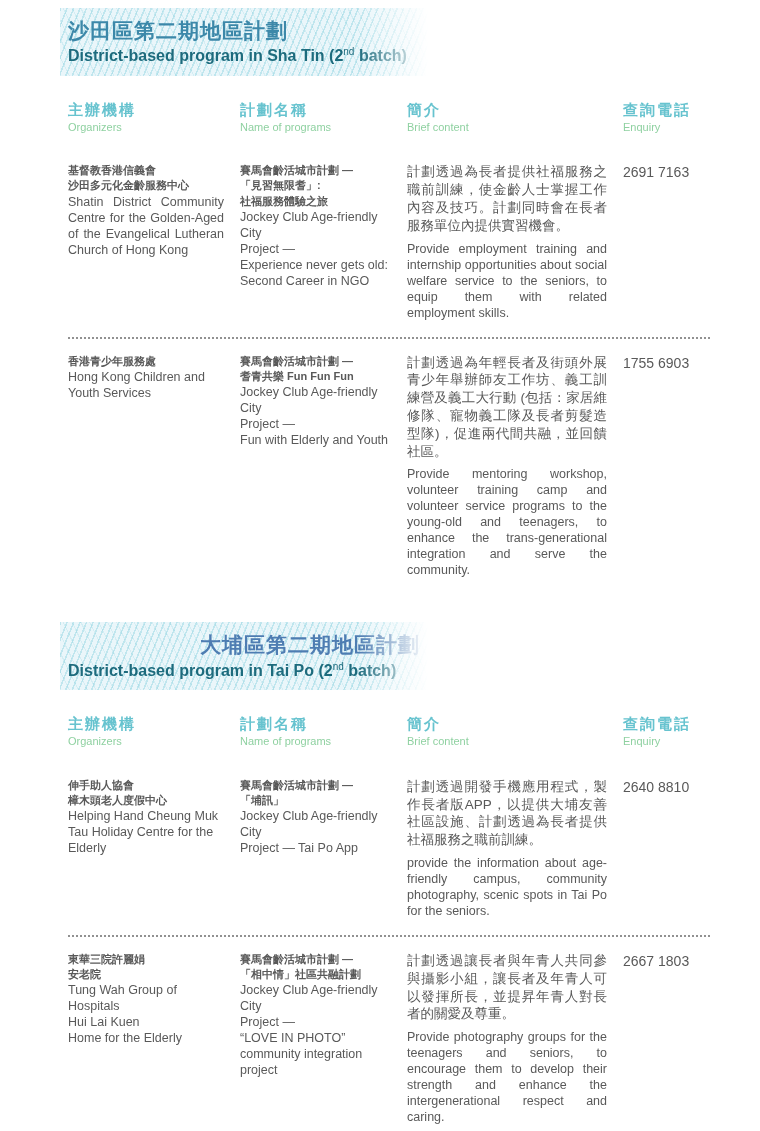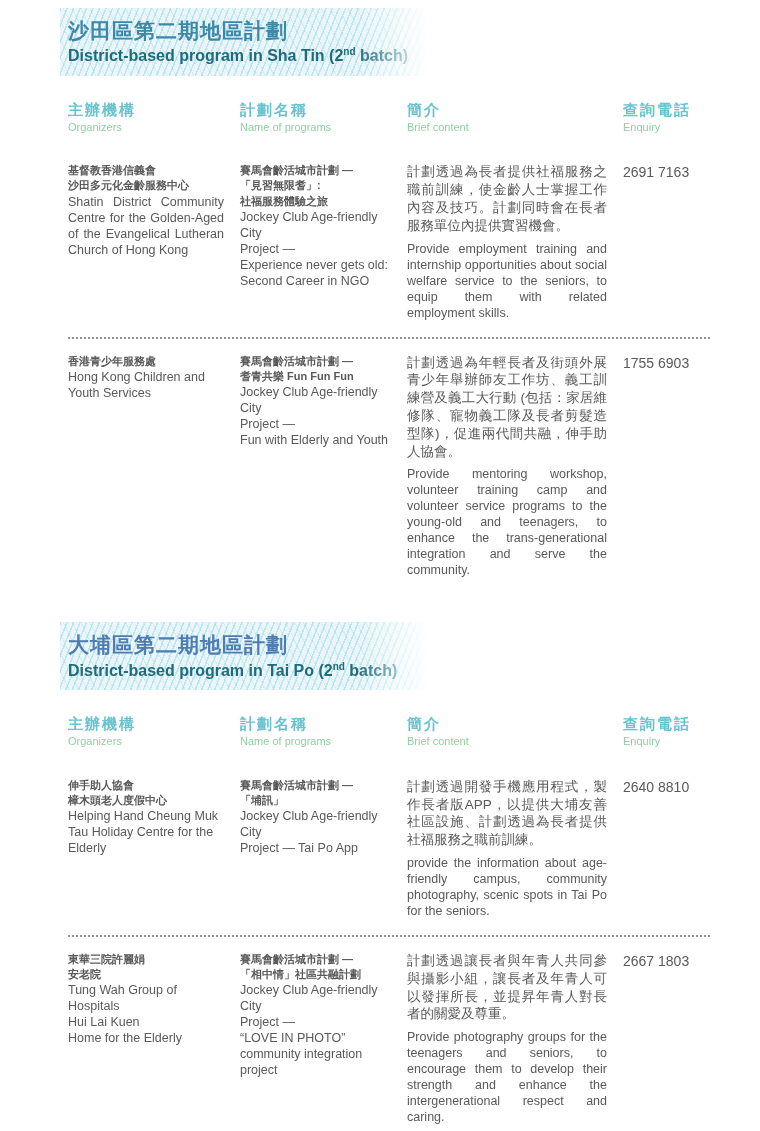--- a/index.html
+++ b/index.html
@@ -17,23 +17,23 @@
     width:372px; margin-left:-8px; padding:10px 12px 10px 8px;
     background:
       repeating-linear-gradient(112deg, rgba(121,203,218,0.38) 0 1.5px, rgba(255,255,255,0) 1.5px 6px),
       repeating-linear-gradient(64deg, rgba(121,203,218,0.20) 0 1px, rgba(255,255,255,0) 1px 8px),
       var(--banner-bg,#eaf6fa);
     -webkit-mask-image:linear-gradient(90deg,#000 80%,rgba(0,0,0,0) 99%);
             mask-image:linear-gradient(90deg,#000 80%,rgba(0,0,0,0) 99%);
   }
   .banner-zh { font-size:21px; font-weight:bold; line-height:1.25; letter-spacing:1px; }
   .section-shatin .banner-zh { color:var(--section1-title-zh,#3c88a9); }
-  .section-taipo  .banner-zh { color:var(--section2-title-zh,#4e7db2); }
+  .section-taipo  .banner-zh { color:var(--section2-title-zh,#4e7db2);text-align:right; }
   .banner-en { font-size:16px; font-weight:bold; line-height:1.2; color:var(--section-title-en,#1d6b7d); margin-top:2px; }
-  .banner-en sup { font-size:10px; font-weight:bold; }
+  .banner-en sup { font-size:10px; font-weight:normal; }
 
   .section-taipo { margin-top:28px; }
 
   .grid { display:grid; grid-template-columns:156px 151px 200px 92px; column-gap:16px; }
 
   .col-headers { margin-top:24px; padding-bottom:14px; }
   .hdr-zh { font-size:15px; font-weight:bold; color:var(--header-zh,#67c3cf); letter-spacing:2px; line-height:1.35; }
   .hdr-en { font-size:11px; color:var(--header-en,#8fd1a1); line-height:1.3; }
 
   .row { padding:15px 0 16px; }
@@ -112,21 +112,21 @@
 Youth Services</div>
       </div>
       <div>
         <div class="zh-name">賽馬會齡活城市計劃 —
 耆青共樂 Fun Fun Fun</div>
         <div class="en-name">Jockey Club Age-friendly City
 Project —
 Fun with Elderly and Youth</div>
       </div>
       <div>
-        <div class="brief-zh">計劃透過為年輕長者及街頭外展青少年舉辦師友工作坊、義工訓練營及義工大行動 (包括：家居維修隊、寵物義工隊及長者剪髮造型隊)，促進兩代間共融，伸手助人協會。</div>
+        <div class="brief-zh">計劃透過為年輕長者及街頭外展青少年舉辦師友工作坊、義工訓練營及義工大行動 (包括：家居維修隊、寵物義工隊及長者剪髮造型隊)，促進兩代間共融，並回饋社區。</div>
         <div class="brief-en">Provide mentoring workshop, volunteer training camp and volunteer service programs to the young-old and teenagers, to enhance the trans-generational integration and serve the community.</div>
       </div>
       <div class="phone">1755 6903</div>
     </div>
   </div>
 
   <div class="section-taipo">
     <div class="banner">
       <div class="banner-zh">大埔區第二期地區計劃</div>
       <div class="banner-en"><span>District-based program in Tai Po (2</span><sup>nd</sup><span> batch)</span></div>

